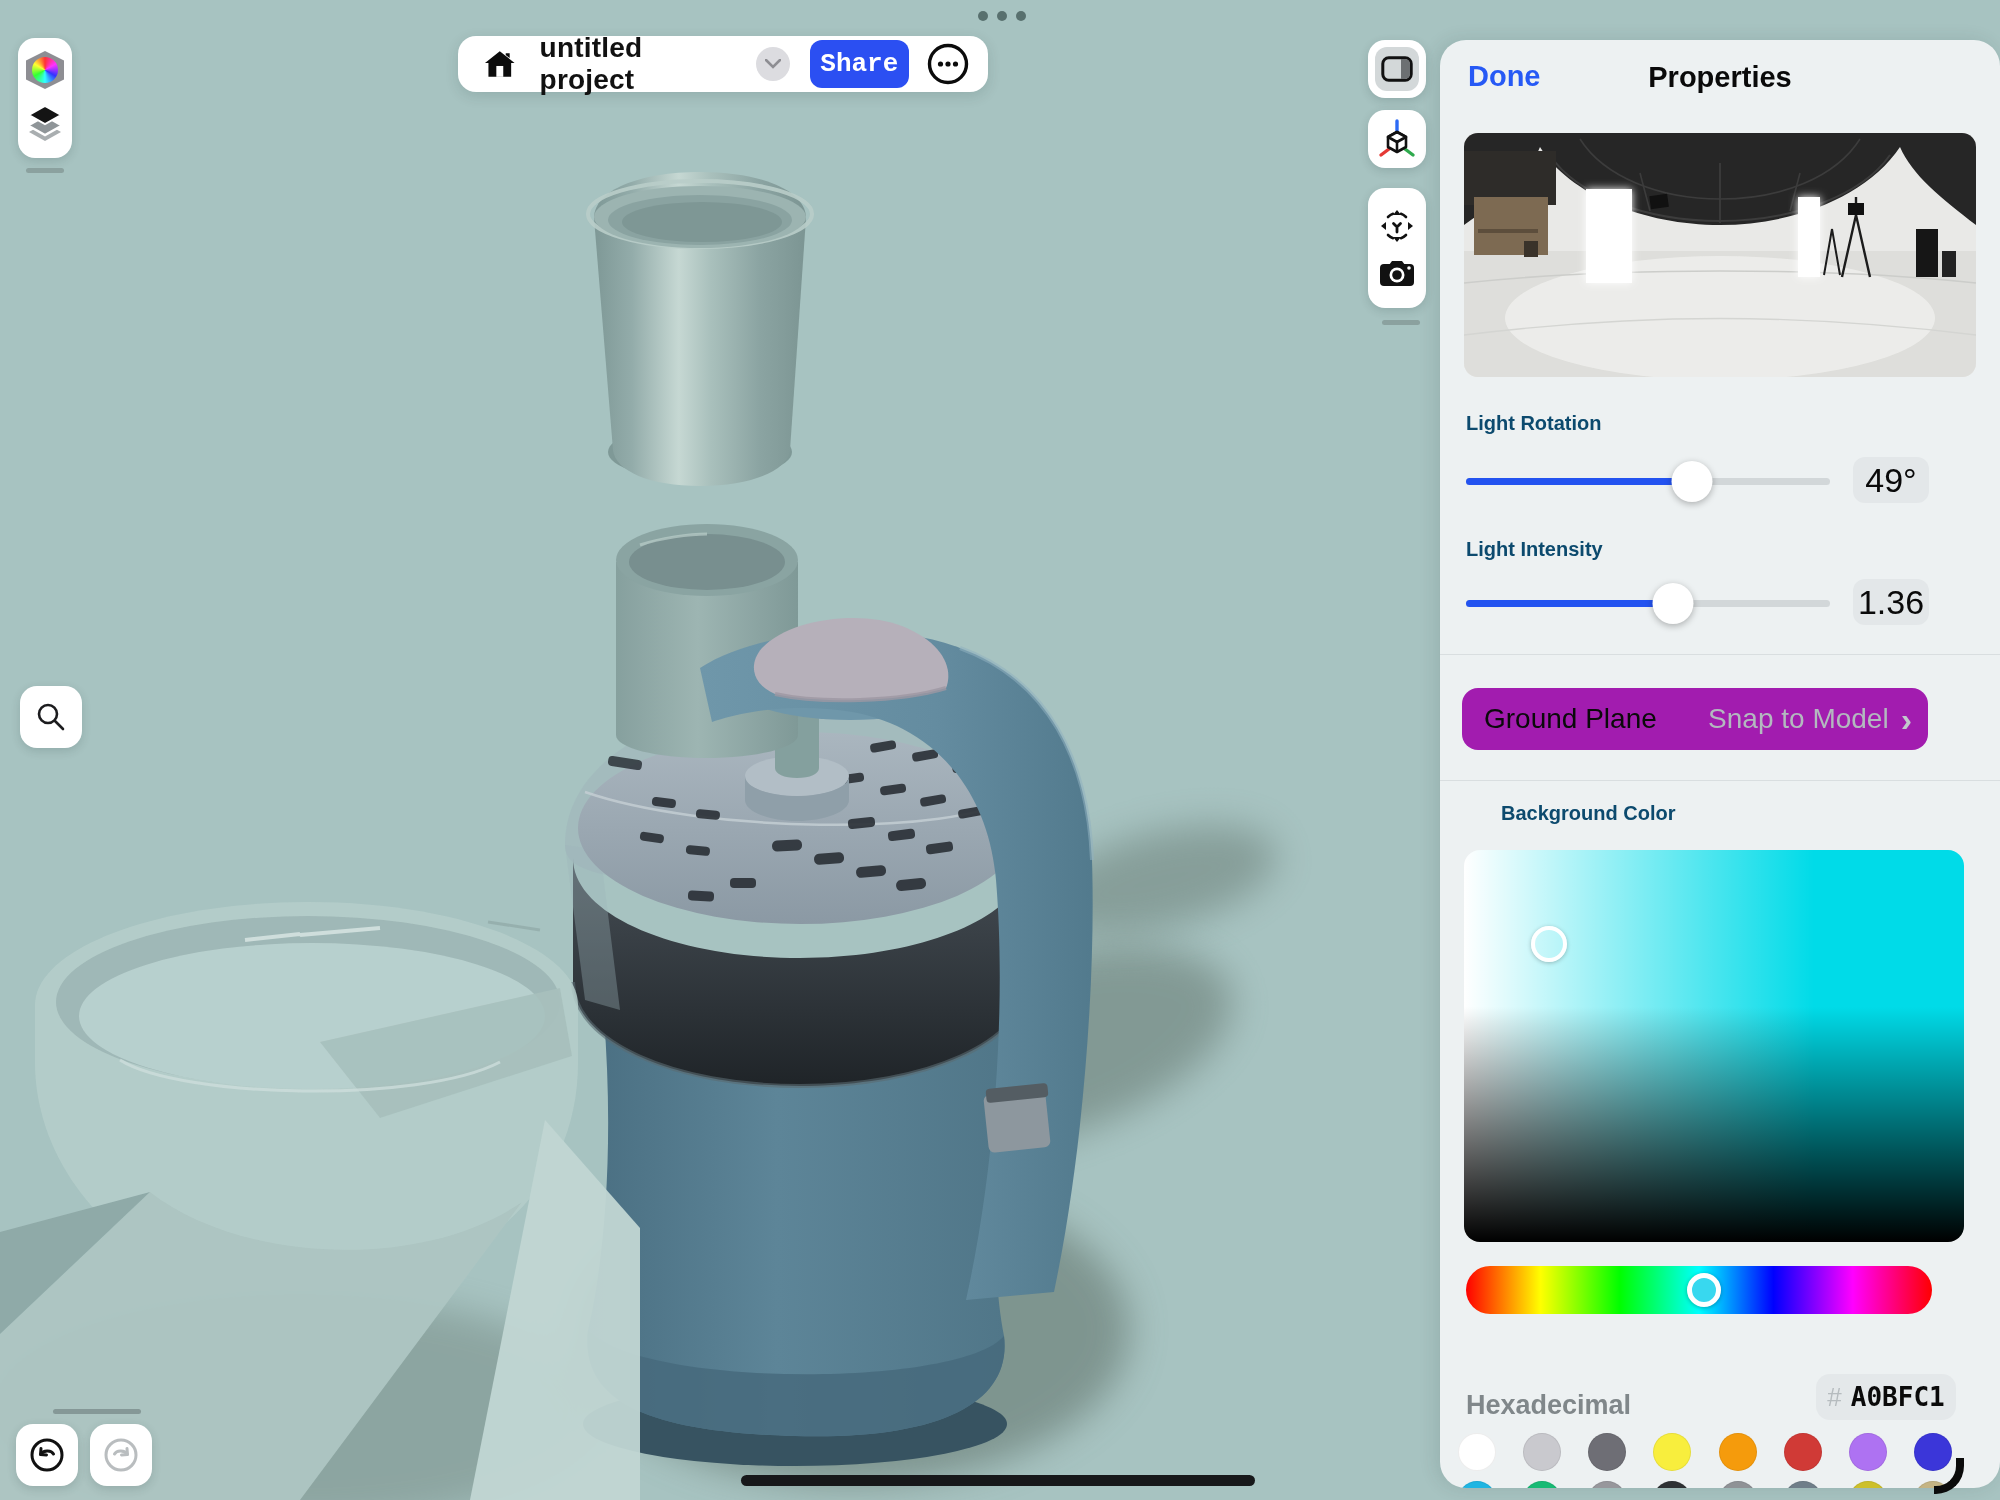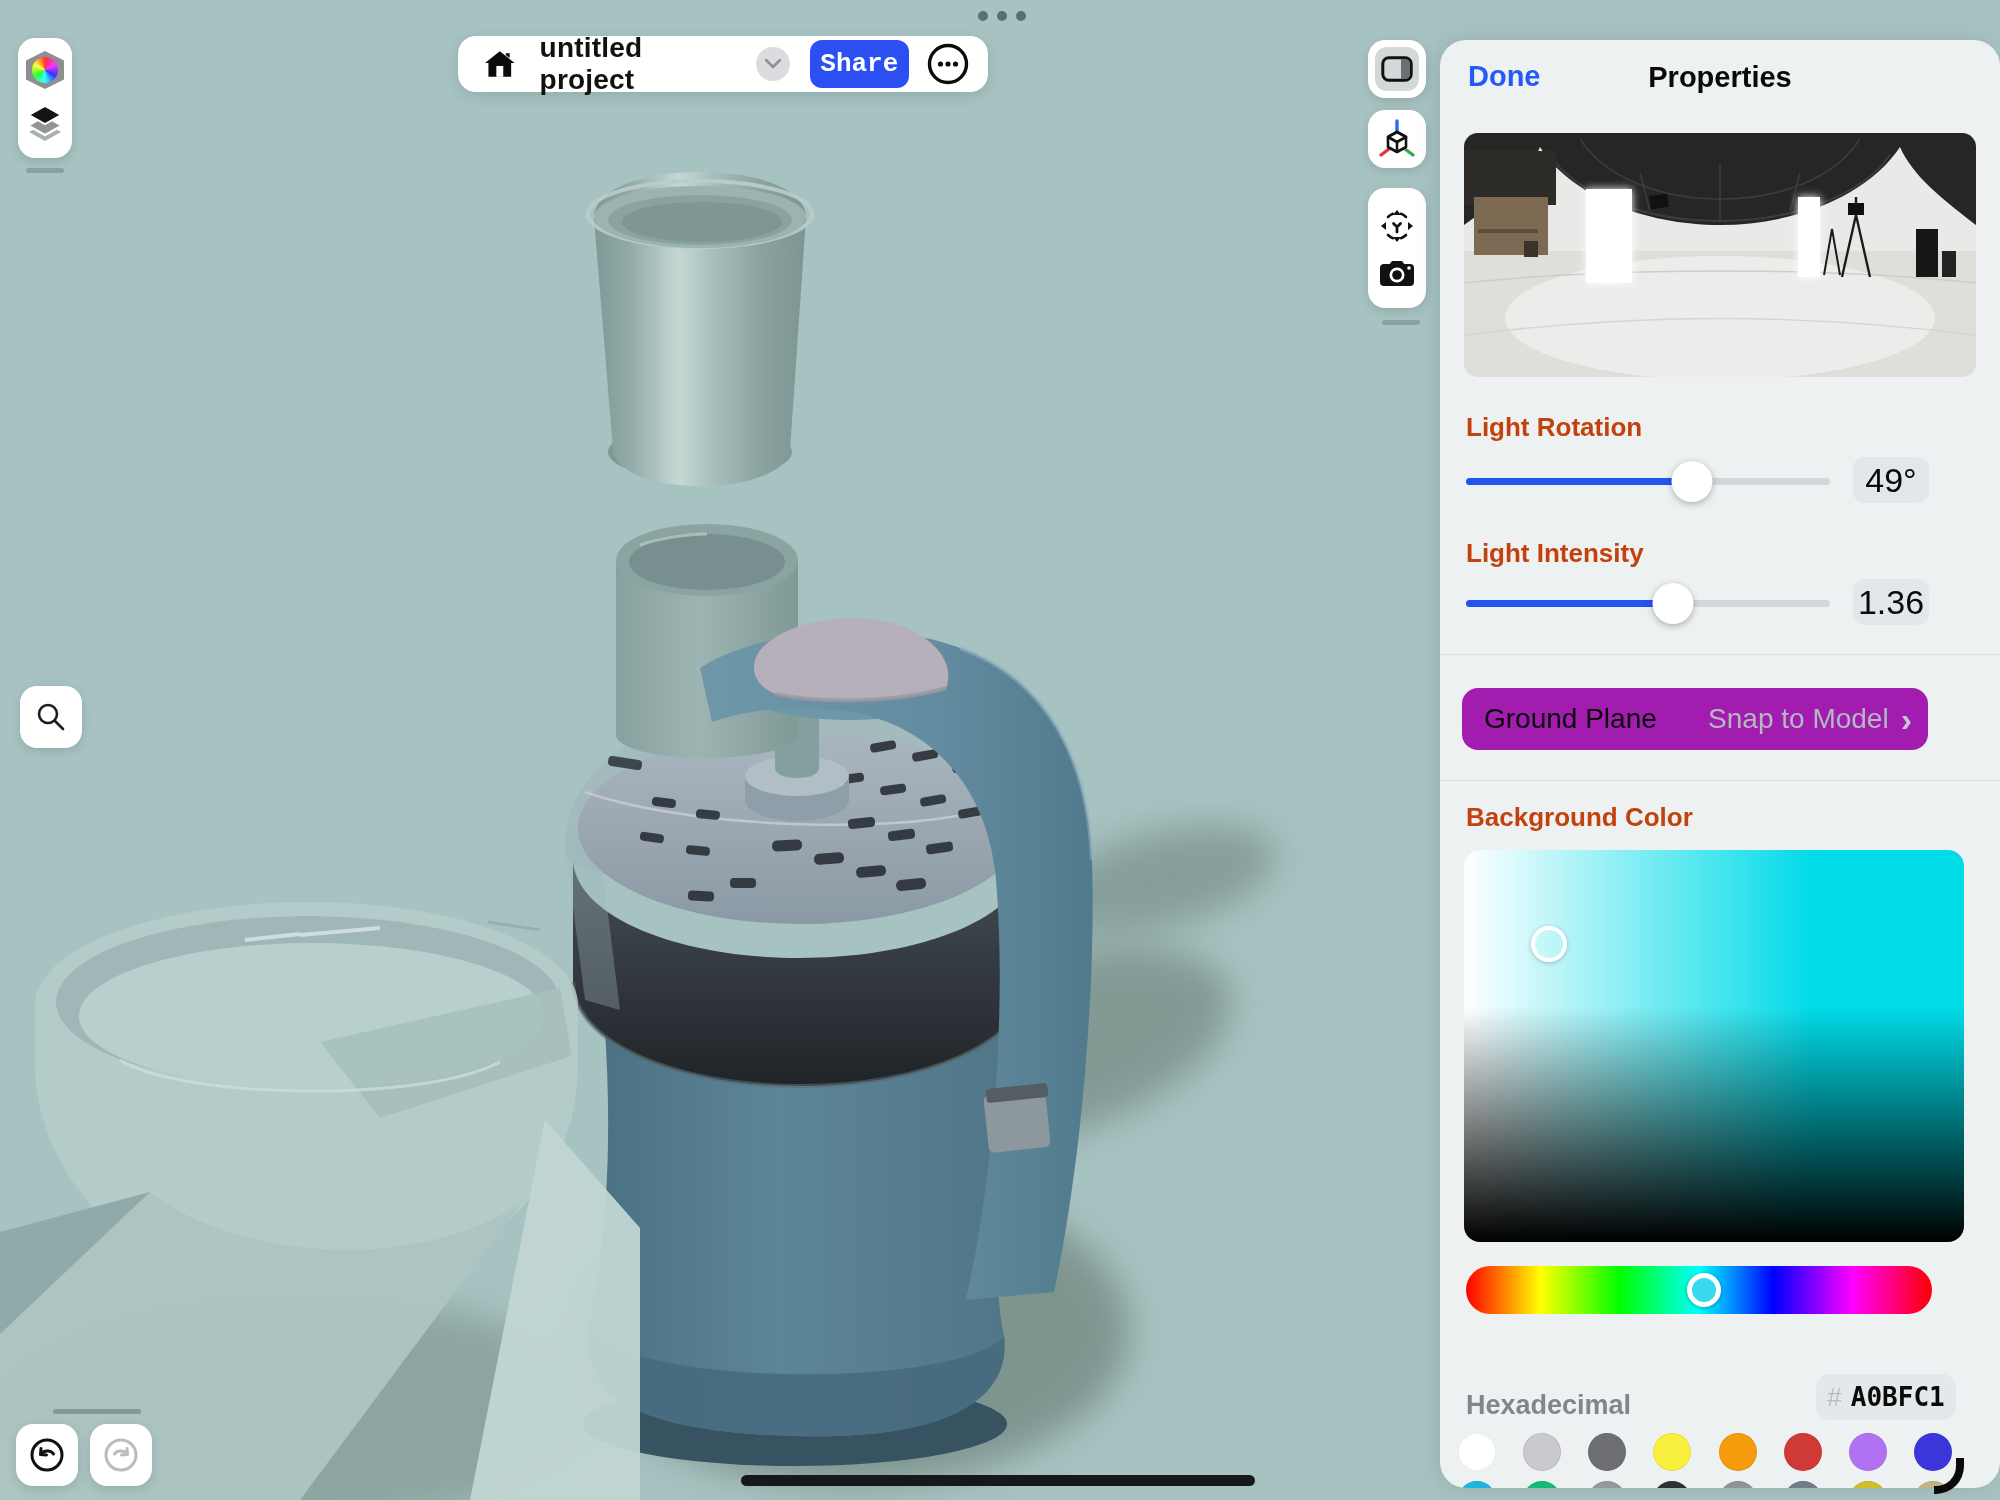--- a/index.html
+++ b/index.html
@@ -43,21 +43,21 @@
            background:#edf1f2; border-radius:26px; box-shadow:-4px 0 18px rgba(30,50,50,.12);
            overflow:hidden; }
   .panel-header { position:absolute; top:0; left:0; right:0; height:72px; }
   .done { position:absolute; left:28px; top:20px; font-size:29px; font-weight:600; color:#2659f5; background:none; border:none; font-family:"Liberation Sans",sans-serif;}
   .panel-title { position:absolute; left:0; right:0; top:21px; text-align:center;
                  font-size:29px; font-weight:700; color:#0a0a0a; }
 
   .hdri { position:absolute; left:24px; top:93px; width:512px; height:244px;
           border-radius:14px; overflow:hidden; background:#e9e9e7; }
 
-  .sec-label { position:absolute; left:26px; font-size:26px; font-weight:600; color:#c2410c; }
+  .sec-label { position:absolute; left:26px; font-size:20px; font-weight:600; color:#0c4a6e; }
 
   .slider { position:absolute; left:26px; width:364px; height:44px; --pct:50%; }
   .slider .track { position:absolute; left:0; right:0; top:19px; height:7px; border-radius:4px; background:#d2d7d9; }
   .slider .fill  { position:absolute; left:0; top:19px; height:7px; border-radius:4px; background:#2353f0; width:var(--pct); }
   .slider .thumb { position:absolute; top:2px; left:var(--pct); transform:translateX(-50%);
                    width:41px; height:41px; border-radius:50%; background:#fff;
                    box-shadow:0 2px 7px rgba(0,0,0,.28); }
   .value-badge { position:absolute; left:413px; width:76px; height:46px; border-radius:12px;
                  background:#e3e7e9; display:flex; align-items:center; justify-content:center;
                  font-size:34px; color:#0a0a0a; }
@@ -415,21 +415,21 @@
   <div class="divider" style="top:614px;"></div>
 
   <div class="gp-card">
     <span class="gp-label">Ground Plane</span>
     <span class="gp-value">Snap to Model</span>
     <span class="gp-chev">›</span>
   </div>
 
   <div class="divider" style="top:740px;"></div>
 
-  <div class="sec-label" style="top:762px;">Background Color</div>
+  <div class="sec-label" style="top:762px;margin-left:35px;">Background Color</div>
 
   <div class="sv-picker">
     <div class="sv-cursor" style="left: 17%; top: 24%;"></div>
   </div>
 
   <div class="hue-bar">
     <div class="hue-thumb" style="left: 51%; background: rgb(56, 216, 239);"></div>
   </div>
 
   <div class="hex-label">Hexadecimal</div>

